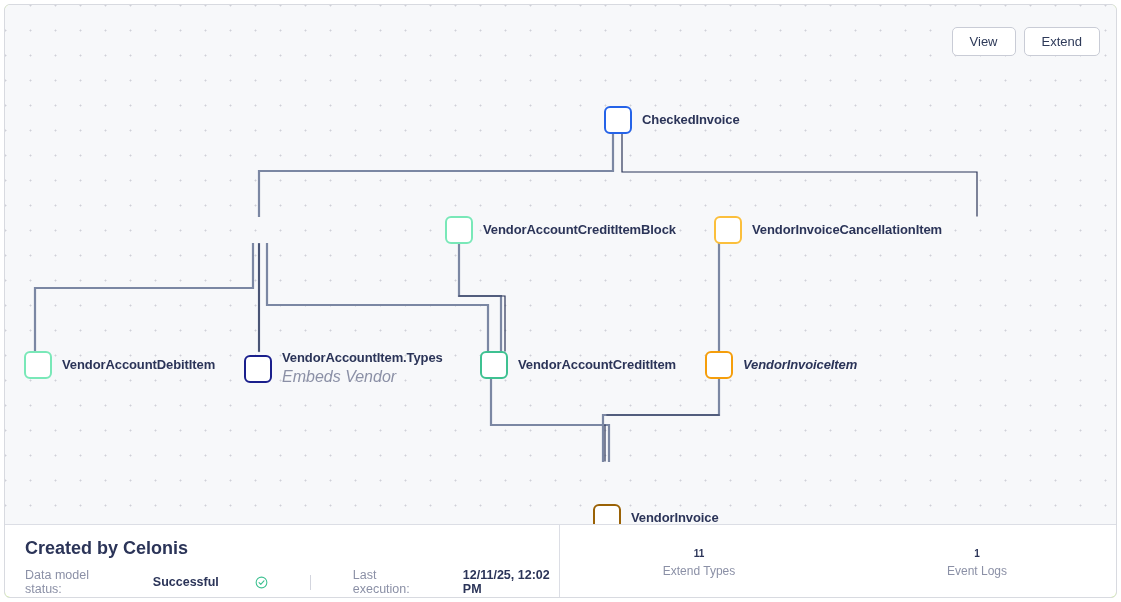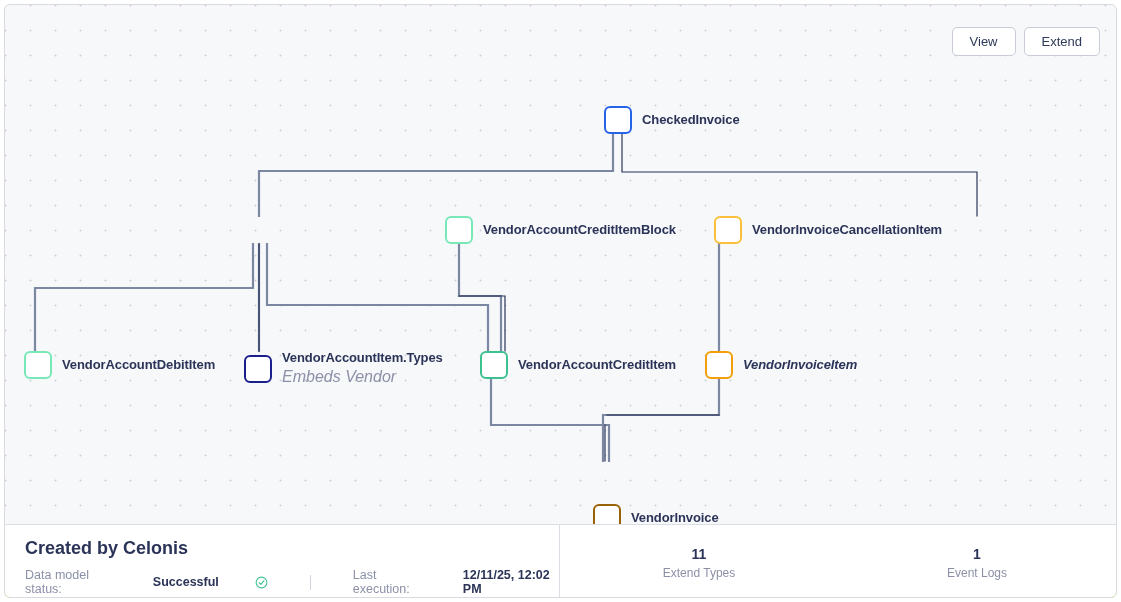--- a/index.html
+++ b/index.html
@@ -122,21 +122,21 @@
     margin: 0 11px;
   }
   #footer-right { flex: 1; display: flex; }
   .stat {
     flex: 1;
     display: flex; flex-direction: column;
     align-items: center; justify-content: center;
     padding-top: 4px;
   }
   .stat-num {
-    font-size: 14px; font-weight: bold; color: #2b3458;
+    font-size: 10px; font-weight: bold; color: #2b3458;
     line-height: 1.2;
   }
   .stat-cap { font-size: 12px; color: #8b90a6; margin-top: 4px; }
 </style>
 </head>
 <body>
 
 <div id="card">
 
   <div id="canvas">

